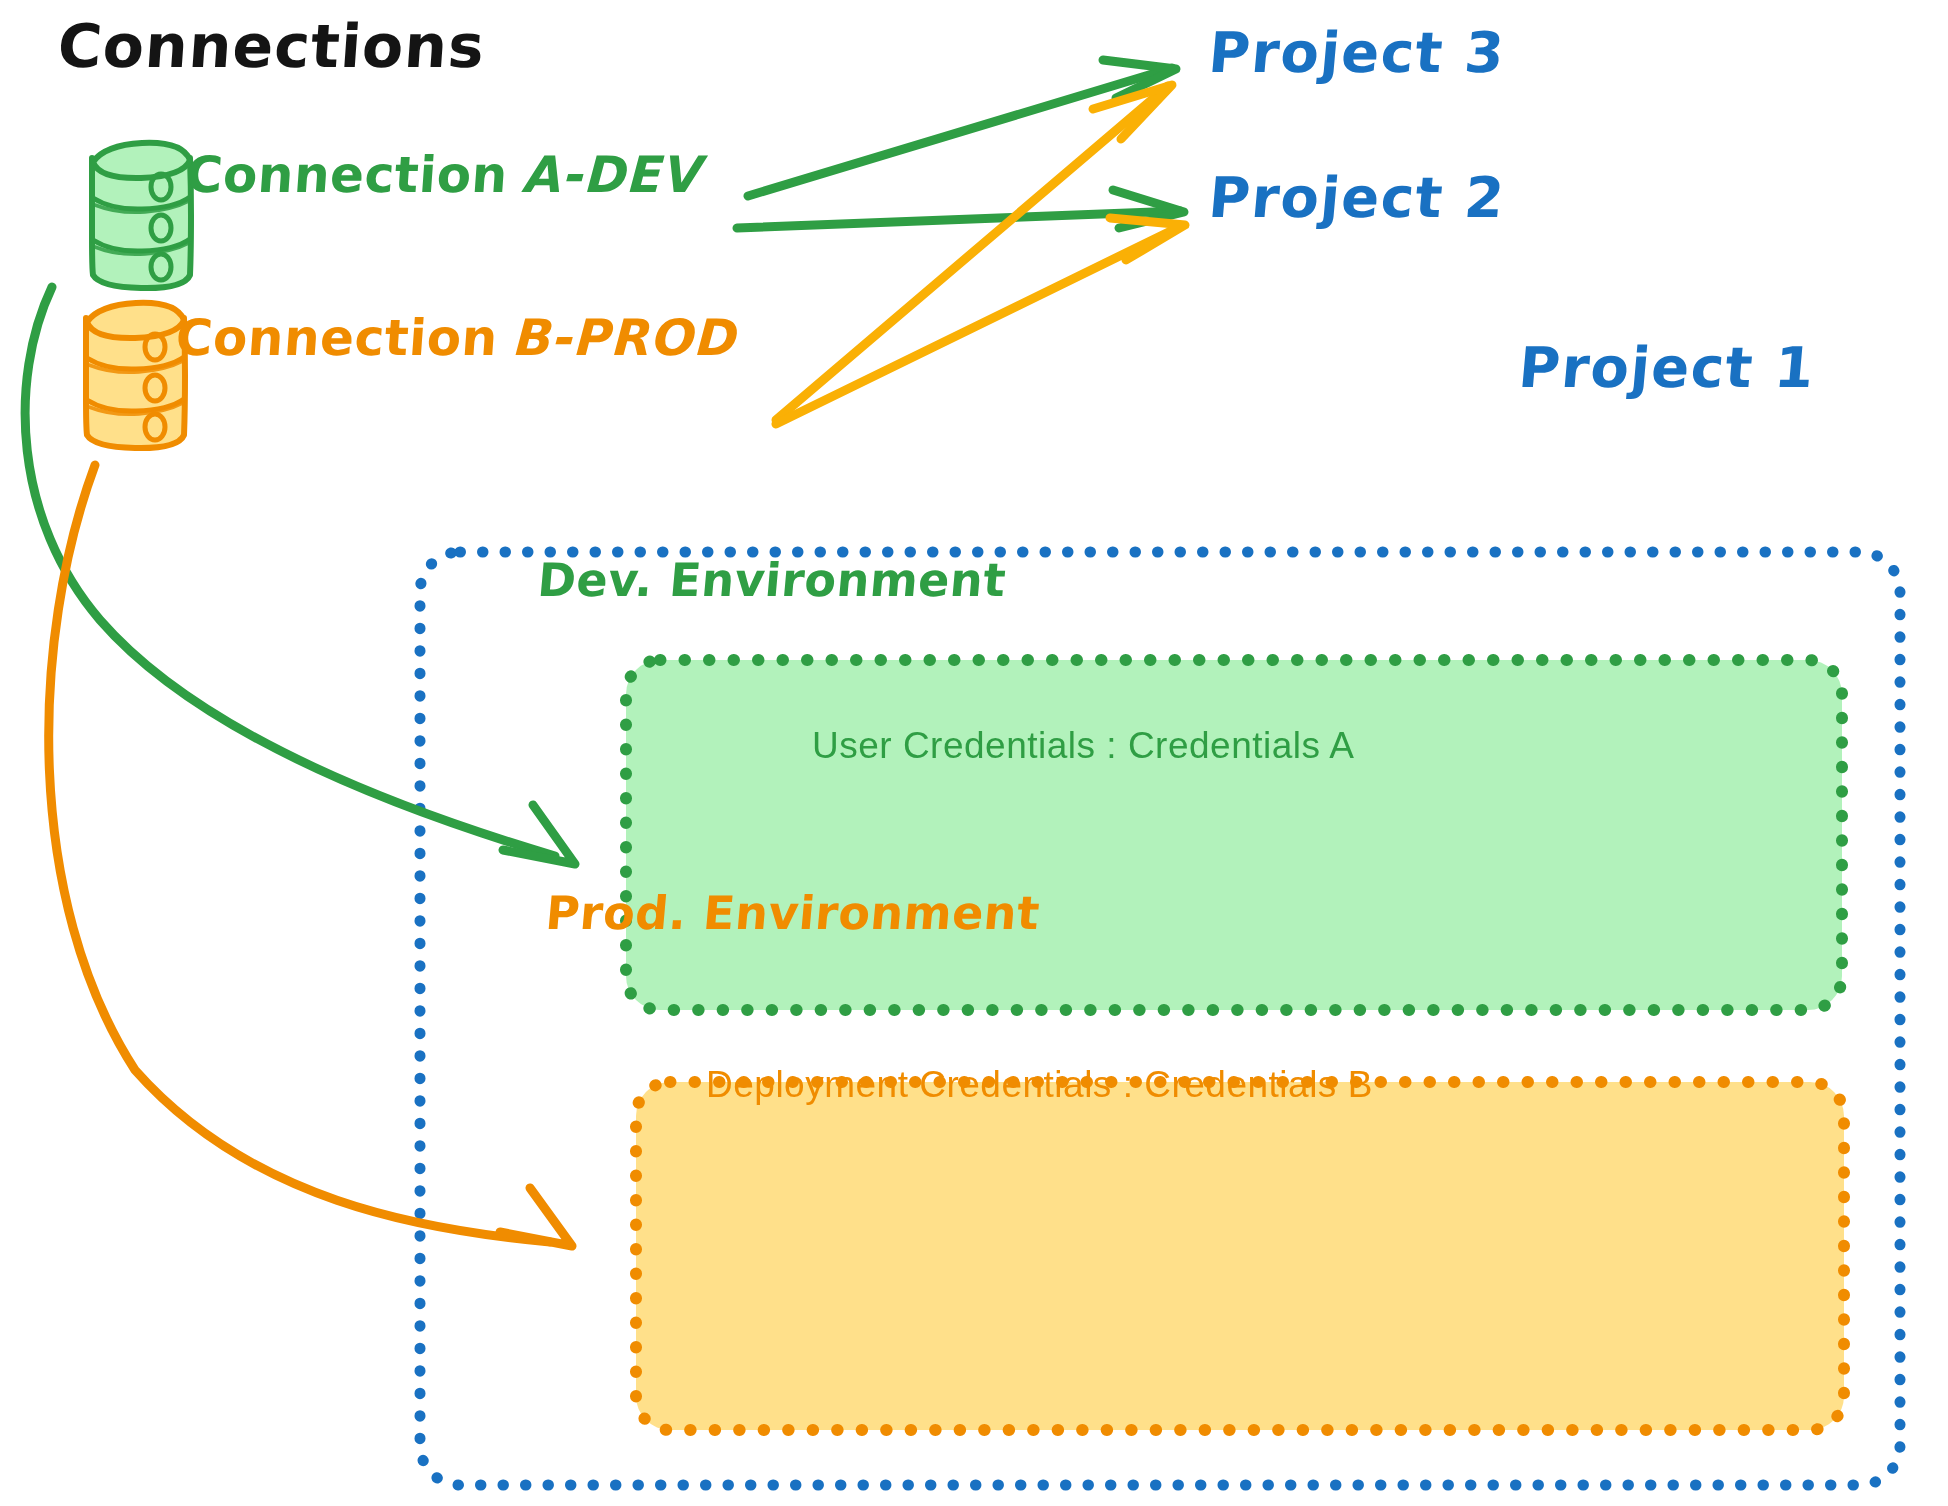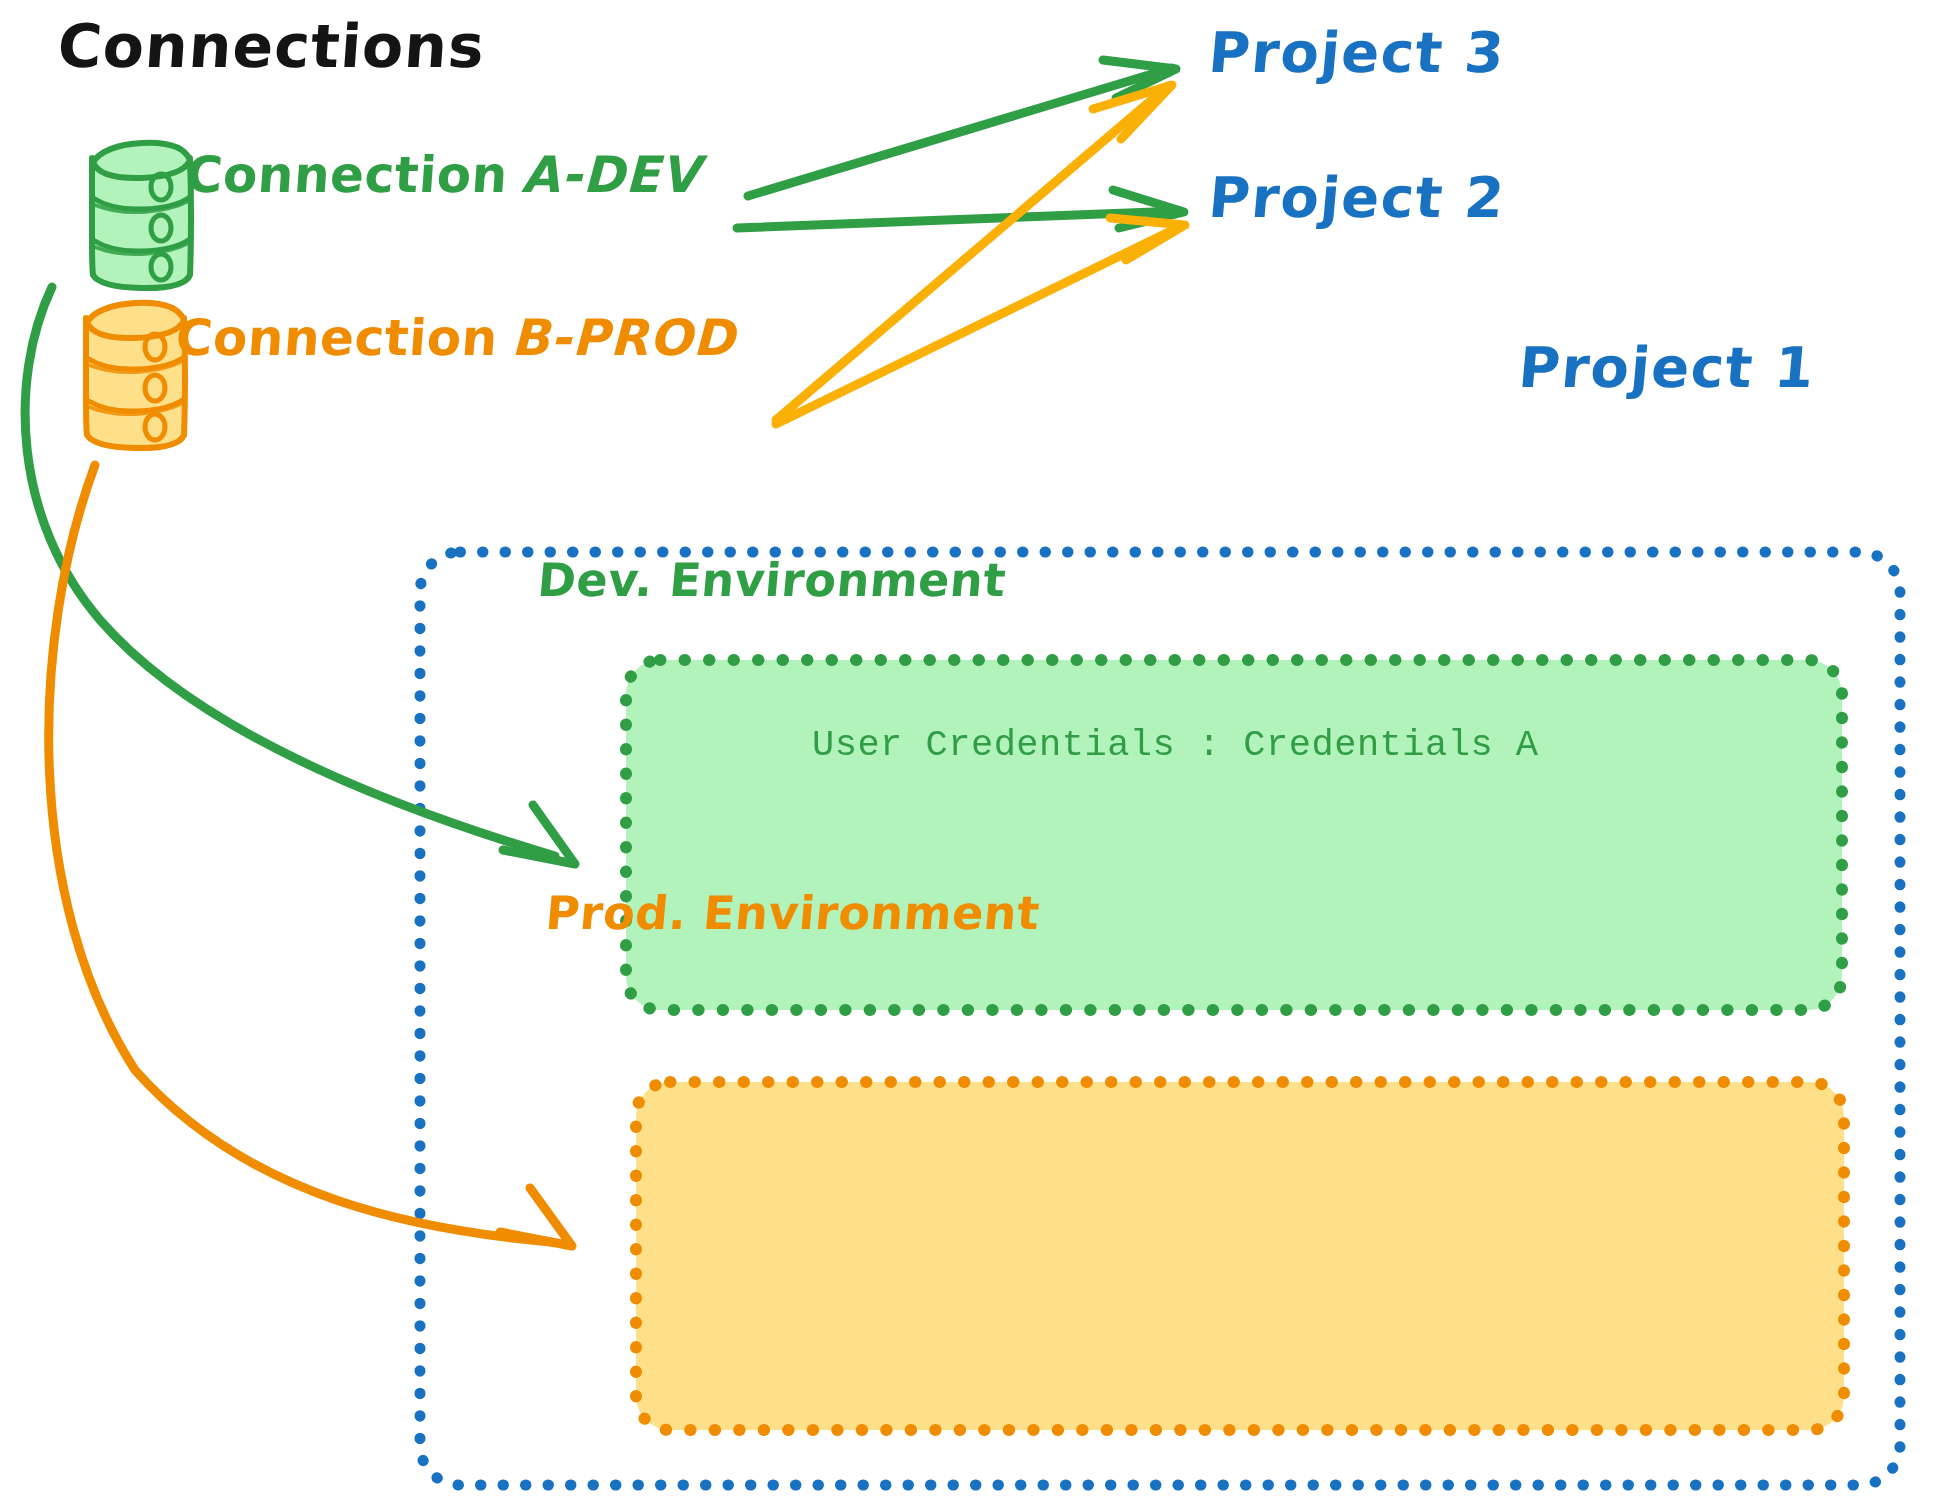--- a/index.html
+++ b/index.html
@@ -29,21 +29,21 @@
   }
   .proj-3{left:1209px;top:25px;}
   .proj-2{left:1209px;top:170px;}
   .proj-1{left:1519px;top:340px;}
 
   .env-title{font-size:46px;font-weight:600;letter-spacing:0.5px;transform:skewX(-5deg);}
   .env-dev{left:538px;top:557px;color:#2f9e44;}
   .env-prod{left:546px;top:890px;color:#f08c00;}
 
   .creds{
-    font-family:Liberation Mono, monospace;font-size:37px;letter-spacing:0.5px;
+    font-family:Liberation Sans, sans-serif;font-size:37px;letter-spacing:0.5px;
   }
   .creds-a{left:812px;top:727px;color:#2f9e44;}
   .creds-b{left:706px;top:1066px;color:#f08c00;}
 </style>
 </head>
 <body>
 
 <div class="stage">
 
   <svg class="layer" viewBox="0 0 1948 1506">
@@ -124,14 +124,15 @@
   <div class="txt lbl-conn conn-b"><span>Connection </span><span class="emph">B-PROD</span></div>
 
   <div class="txt proj proj-3">Project 3</div>
   <div class="txt proj proj-2">Project 2</div>
   <div class="txt proj proj-1">Project 1</div>
 
   <div class="txt env-title env-dev">Dev. Environment</div>
   <div class="txt creds creds-a">User Credentials : Credentials A</div>
 
   <div class="txt env-title env-prod">Prod. Environment</div>
+  <div class="txt creds creds-b">Deployment Credentials : Credentials B</div>
 
 </div>
 
 </body></html>

